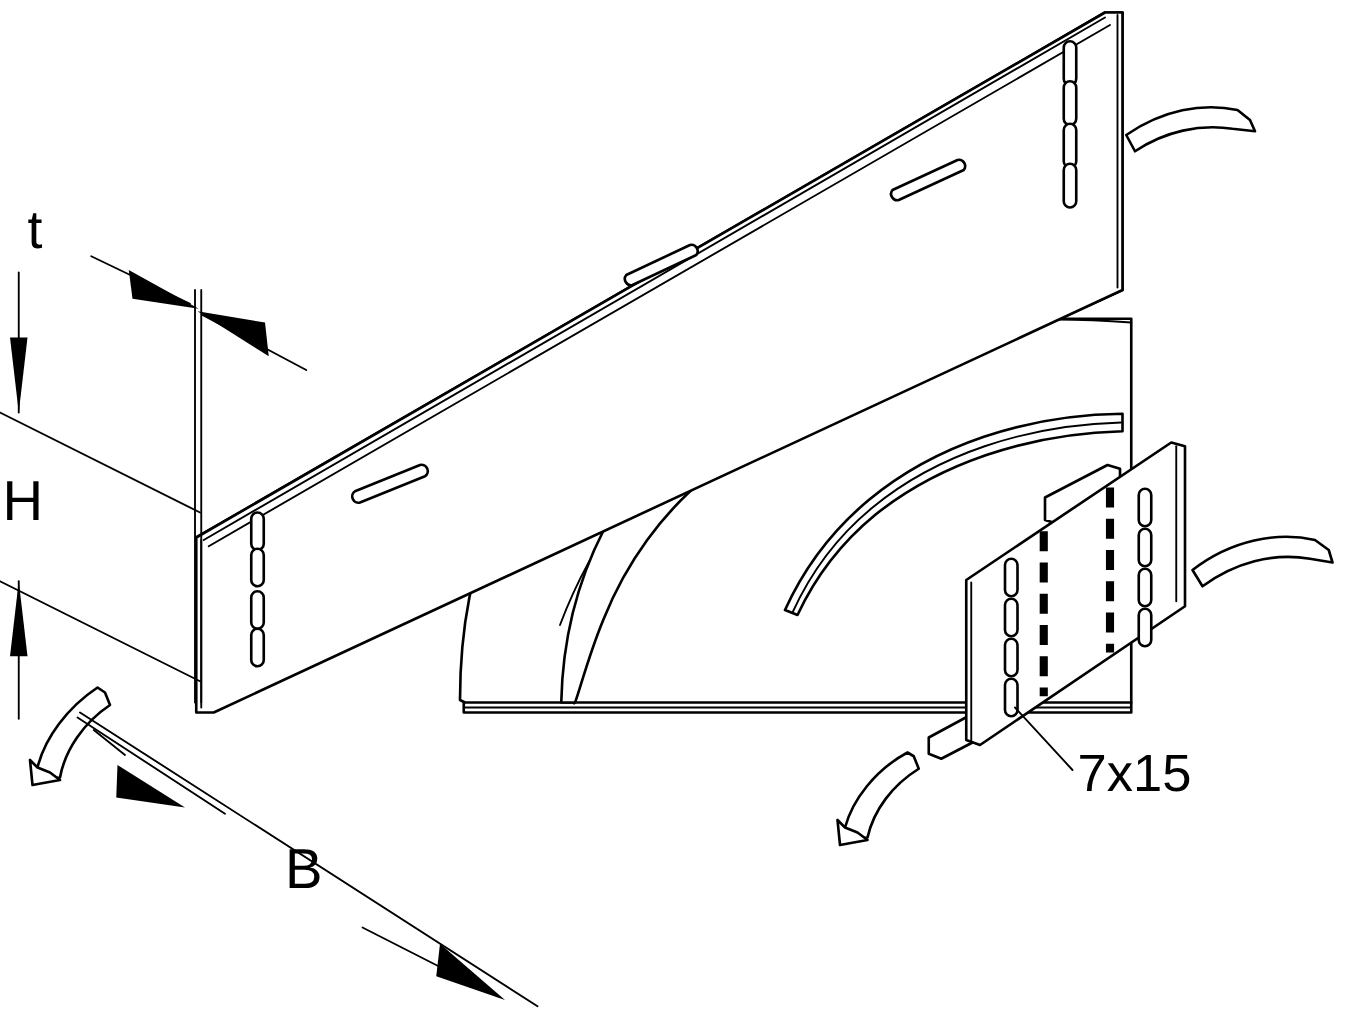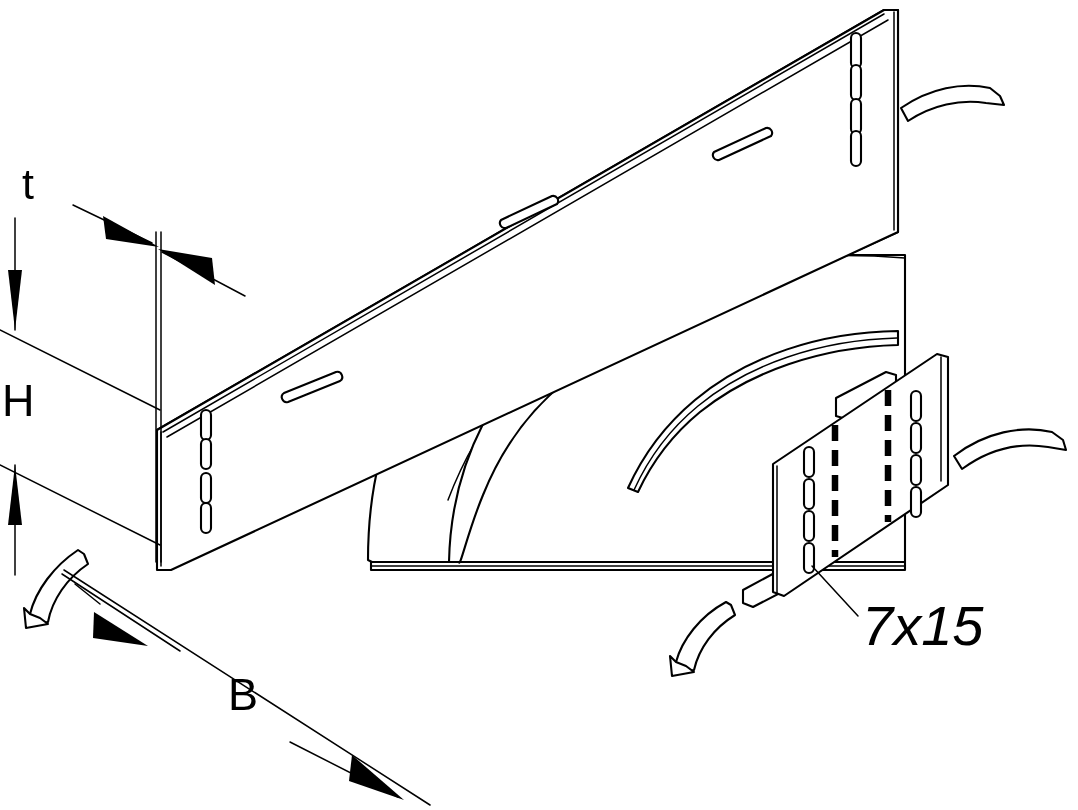--- a/index.html
+++ b/index.html
@@ -30,21 +30,21 @@
     color: #000000;
     font-family: "Liberation Sans", sans-serif;
     font-weight: 400;
     line-height: 1;
     white-space: nowrap;
     user-select: none;
   }
   #label-t  { left: 22px;  top: 163px; font-size: 43px; }
   #label-H  { left: 2px;   top: 378px; font-size: 45px; }
   #label-B  { left: 228px; top: 672px; font-size: 45px; }
-  #label-slot { left: 862px; top: 598px; font-size: 56px; font-style: italic; }
+  #label-slot { left: 862px; top: 598px; font-size: 42px; }
 </style>
 </head>
 <body>
 
 <div id="stage">
 
   <svg id="drawing" viewBox="0 0 1078 810" xmlns="http://www.w3.org/2000/svg">
 
     <defs>
       <style>

